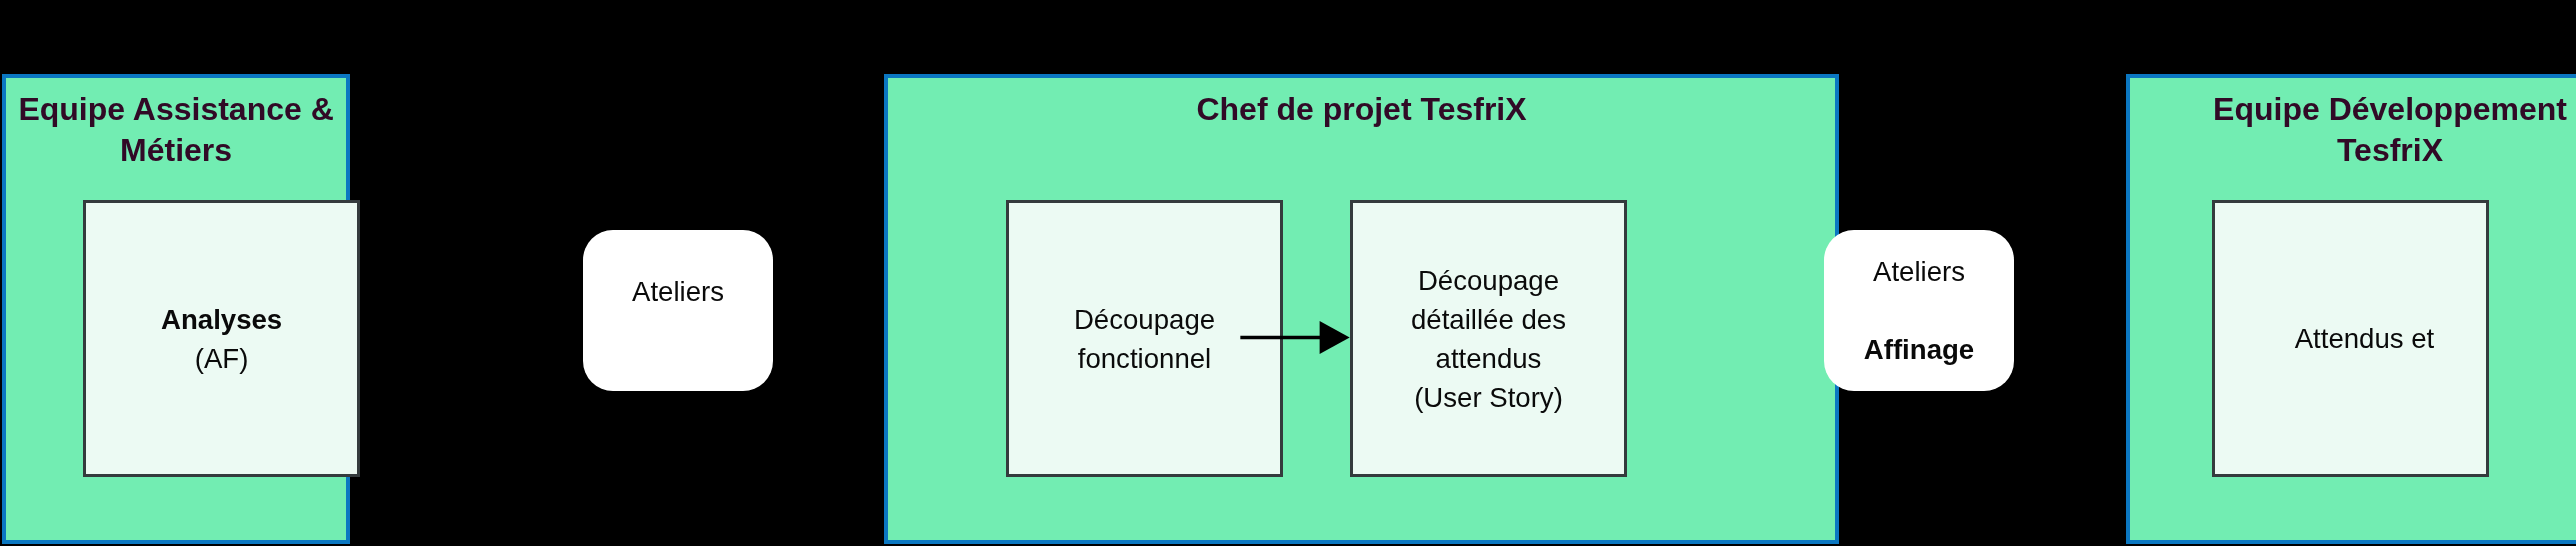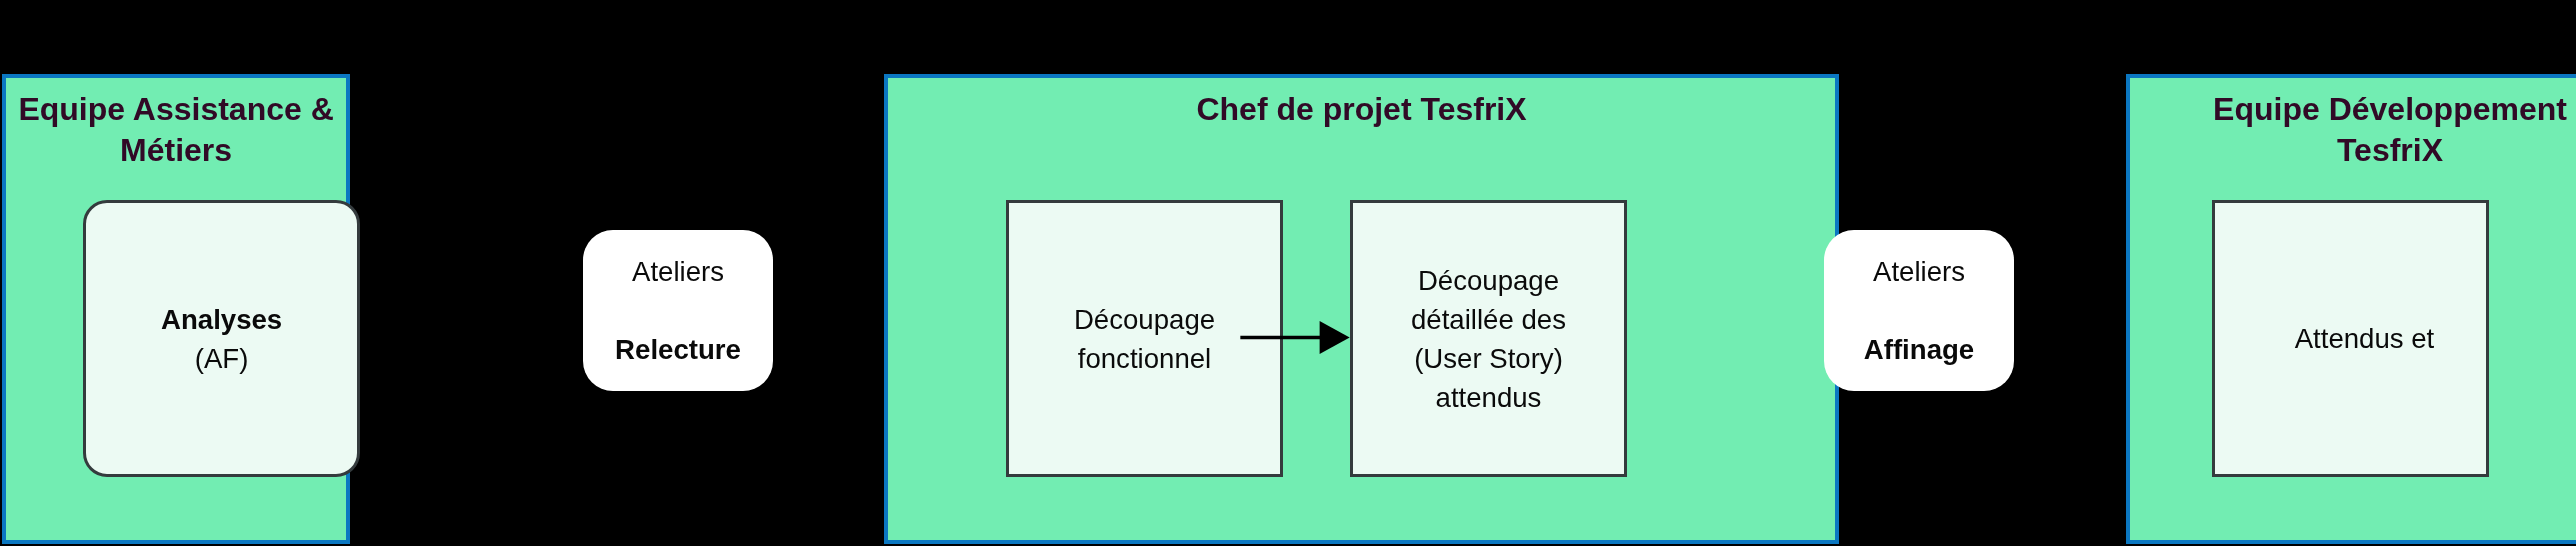--- a/index.html
+++ b/index.html
@@ -39,21 +39,21 @@
     top: 122px;
     width: 277px;
     height: 277px;
     background: #ecfaf3;
     border: 3.4px solid #343b3d;
     box-sizing: border-box;
     display: flex;
     align-items: center;
     justify-content: center;
   }
-  #card-analyses  { left: 77px; border-radius: 24px; }
+  #card-analyses  { left: 77px; }
   #card-decoupage { left: 74px; margin-left: 44px; }
   #card-redaction { left: 462px; }
   #card-attendus  { left: 82px; padding-left: 28px; }
   .card-text {
     text-align: center;
     font-size: 27.6px;
     line-height: 39px;
     color: #0a0a0a;
   }
   .card-text div { min-height: 0.7px; }
@@ -101,21 +101,20 @@
       <div class="card-text">
         <div class="b">Analyses</div>
         <div>(AF)</div>
       </div>
     </div>
   </section>
 
   <div class="pill" id="pill-relecture">
     <div>Ateliers</div>
     <div class="pill-bold">
-      <div>Relecture</div>
     </div>
   </div>
 
   <section class="lane" id="lane-chef">
     <h2 class="lane-title">
       <span>Chef de projet TesfriX</span>
     </h2>
     <div class="card" id="card-decoupage">
       <div class="card-text">
         <div>Découpage</div>
@@ -123,22 +122,22 @@
       </div>
     </div>
     <svg class="arrow-svg" viewBox="0 0 160 60">
       <line class="arrow-line" x1="0" y1="30" x2="122" y2="30"></line>
       <polygon class="arrow-head" points="116,6 160,30 116,54"></polygon>
     </svg>
     <div class="card" id="card-redaction">
       <div class="card-text">
         <div>Découpage</div>
         <div>détaillée des</div>
+        <div>attendus</div>
         <div>(User Story)</div>
-        <div>attendus</div>
       </div>
     </div>
   </section>
 
   <div class="pill" id="pill-affinage">
     <div>Ateliers</div>
     <div class="pill-bold">
       <div>Affinage</div>
     </div>
   </div>

